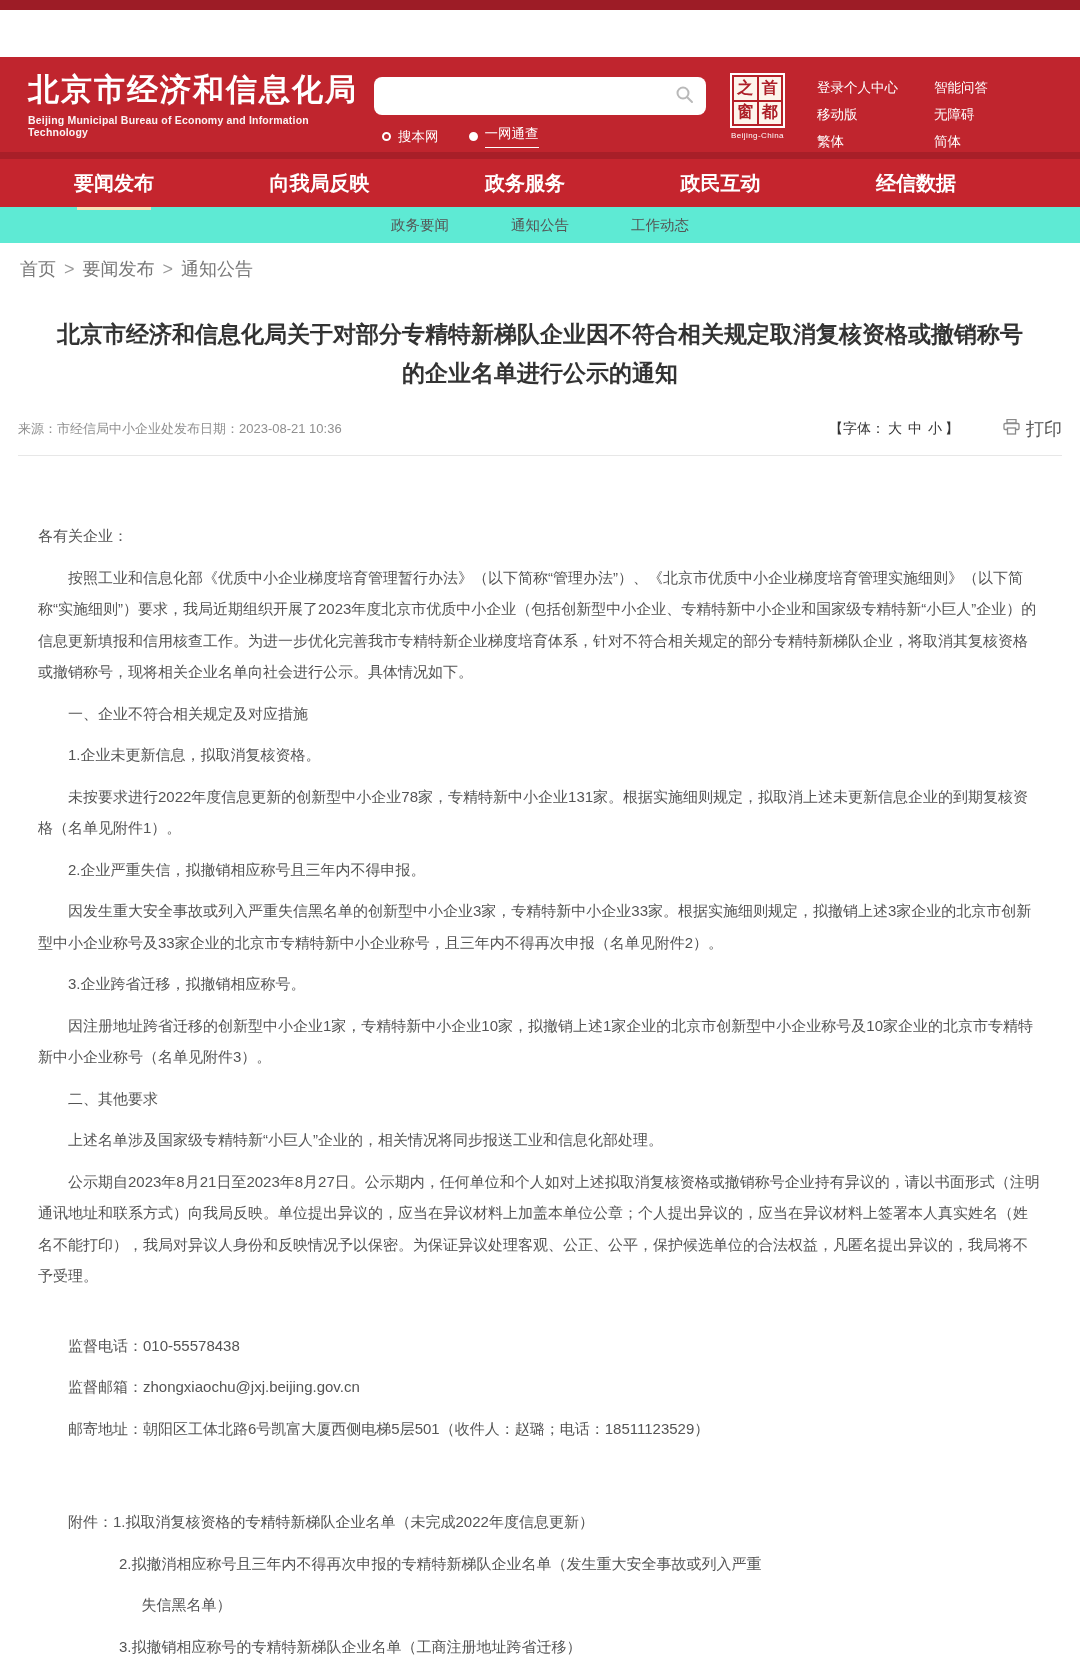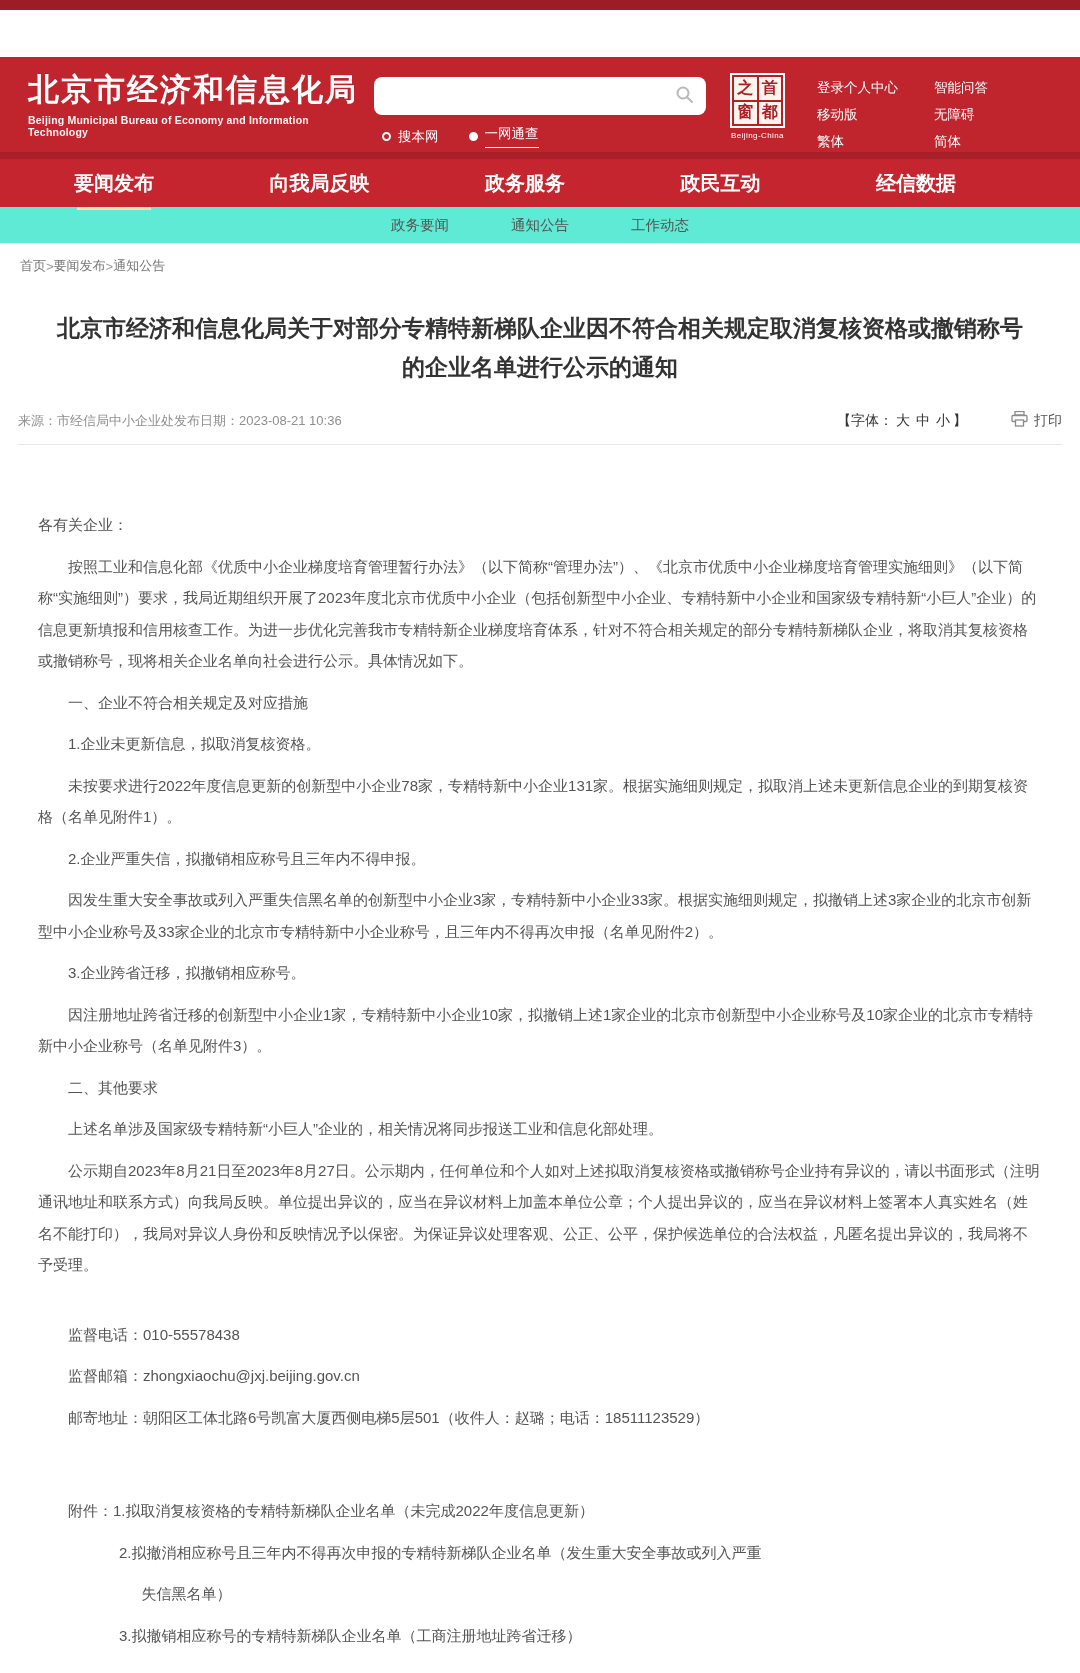--- a/index.html
+++ b/index.html
@@ -44,36 +44,36 @@
              display:flex; align-items:center; justify-content:space-between; padding:0 120px 0 70px; }
   .nav-item { color:#fff; font-size:20px; font-weight:700; position:relative; padding:10px 4px; cursor:pointer; }
   .nav-item.active::after { content:""; position:absolute; left:8%; right:8%; bottom:-3px; height:3px; background:#f6e0b8; }
 
   
   .subnav { height:36px; background:#5eead4; display:flex; align-items:center; justify-content:center;
             gap:62px; font-size:14.5px; color:#555; }
   .subnav-item { cursor:pointer; }
 
   
-  .breadcrumb { padding:14px 0 8px 20px; font-size:13px; color:#999; display:flex; align-items:center; }
+  .breadcrumb { padding:14px 0 8px 20px; font-size:18px; color:#999; display:flex; gap:8px; align-items:center; }
   .crumb { color:#777; text-decoration:none; cursor:pointer; }
   .crumb-sep { color:#999; }
 
   
   .article { padding-bottom:55px; }
   .article-title { width:980px; margin:26px auto 0; text-align:center; font-size:23px; font-weight:700;
                    color:#333; line-height:1.7; }
   .meta { margin:24px 18px 0; padding-bottom:14px; border-bottom:1px solid #e7e7e7;
           display:flex; align-items:center; font-size:13px; color:#8f8f8f; }
   .meta-left { display:flex; align-items:center; }
   .meta-source { }
   .meta-right { margin-left:auto; display:flex; align-items:center; gap:44px; }
   .font-sizes { color:#333; font-size:14px; }
   .font-size-opt { cursor:pointer; padding:0 3px; }
-  .print-btn { display:flex; align-items:center; gap:6px; color:#555; font-size:14px; cursor:pointer; }
+  .print-btn { display:flex; align-items:center; gap:6px; color:#555; font-size:18px; cursor:pointer; }
 
   .body-text { padding:54px 38px 0; font-size:15px; color:#545454; line-height:2.1; }
   .body-text p { margin:10px 0; text-indent:2em; }
   .body-text p.noindent { text-indent:0; }
   .body-text p.gap-top { margin-top:38px; }
   .body-text p.gap-top-lg { margin-top:62px; }
   .body-text p.att-cont { text-indent:0; padding-left:5.4em; }
   .body-text p.att-cont2 { text-indent:0; padding-left:6.9em; }
 </style>
 </head>

